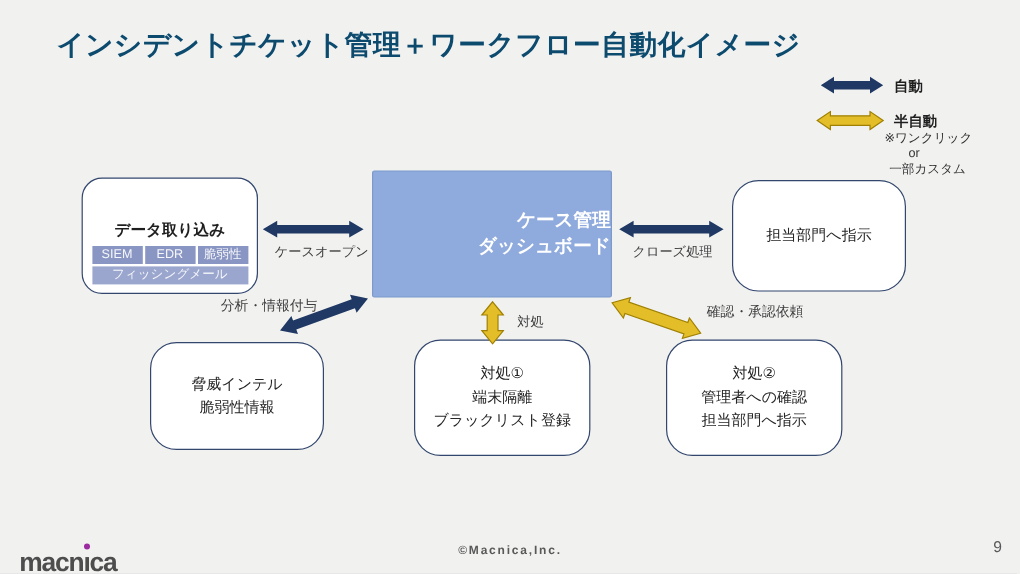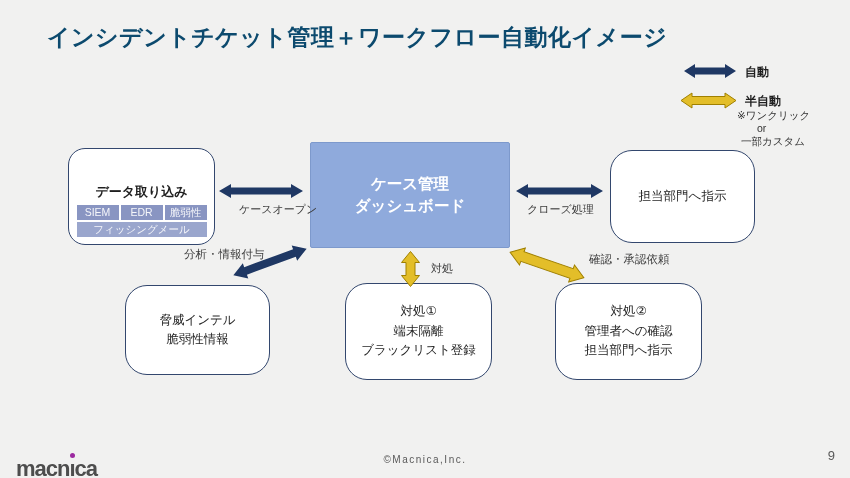--- a/index.html
+++ b/index.html
@@ -37,21 +37,21 @@
     color:#262626;
     font-size:12.5px;line-height:1.55;
     box-sizing:border-box;
   }
 
   .center-node{
     background:#8faadc;
     border:1px solid #7d99cc;
     border-radius:2px;
     display:flex;flex-direction:column;
-    align-items:center;justify-content:center;
+    align-items:flex-end;justify-content:center;
     text-align:center;
     color:#ffffff;
     font-size:15.5px;font-weight:bold;line-height:1.4;
     box-sizing:border-box;
   }
 
   .ingest-node{
     justify-content:flex-end;
     padding:0 8px 7px 8px;
     border-radius:17px;
@@ -81,21 +81,21 @@
     margin-top:12px;
   }
   .logo .iwrap{position:relative;display:inline-block;}
   .logo .idot{
     position:absolute;left:1px;top:-3px;
     width:5px;height:5px;border-radius:50%;
     background:#9c2aa0;
   }
   .footer-copy{
     left:0;top:454px;width:850px;text-align:center;
-    font-size:10px;font-weight:normal;color:#595959;letter-spacing:1.5px;
+    font-size:10px;font-weight:bold;color:#595959;letter-spacing:1.5px;
   }
   .page-num{
     left:815px;top:448px;width:20px;text-align:right;
     font-size:13px;color:#595959;
   }
 </style>
 </head>
 <body>
 
 <div class="slide">
@@ -147,21 +147,21 @@
 
   <div class="abs node" style="left:345px;top:283px;width:147px;height:97px;border-radius:22px;">
     <div>対処①</div>
     <div>端末隔離</div>
     <div>ブラックリスト登録</div>
   </div>
 
   <svg class="abs" style="left:218px;top:183px;" width="86" height="16">
     <polygon points="1,8 13,1 13,4.5 73,4.5 73,1 85,8 73,15 73,11.5 13,11.5 13,15" fill="#1f3864"></polygon>
   </svg>
-  <div class="abs edge-label" style="left:239px;top:202px;">ケースオープン</div>
+  <div class="abs edge-label" style="left:229px;top:202px;">ケースオープン</div>
 
   <svg class="abs" style="left:515px;top:183px;" width="89" height="16">
     <polygon points="1,8 13,1 13,4.5 76,4.5 76,1 88,8 76,15 76,11.5 13,11.5 13,15" fill="#1f3864"></polygon>
   </svg>
   <div class="abs edge-label" style="left:527px;top:202px;">クローズ処理</div>
 
   <svg class="abs" style="left:230px;top:253px;transform:rotate(-20deg);" width="80" height="18">
     <polygon points="1,9 14,1 14,5 66,5 66,1 79,9 66,17 66,13 14,13 14,17" fill="#1f3864"></polygon>
   </svg>
   <div class="abs edge-label" style="left:184px;top:247px;font-size:11.5px;">分析・情報付与</div>

